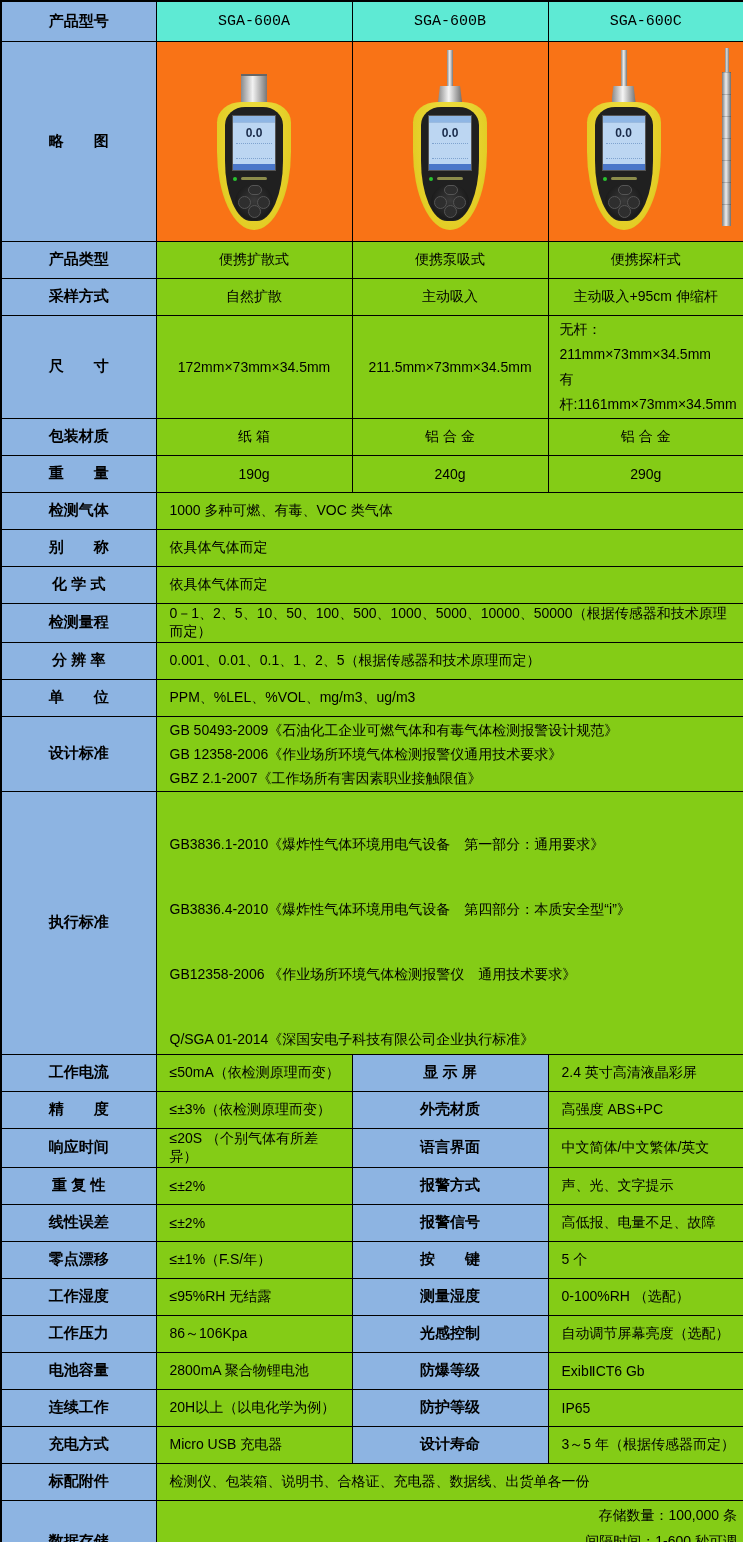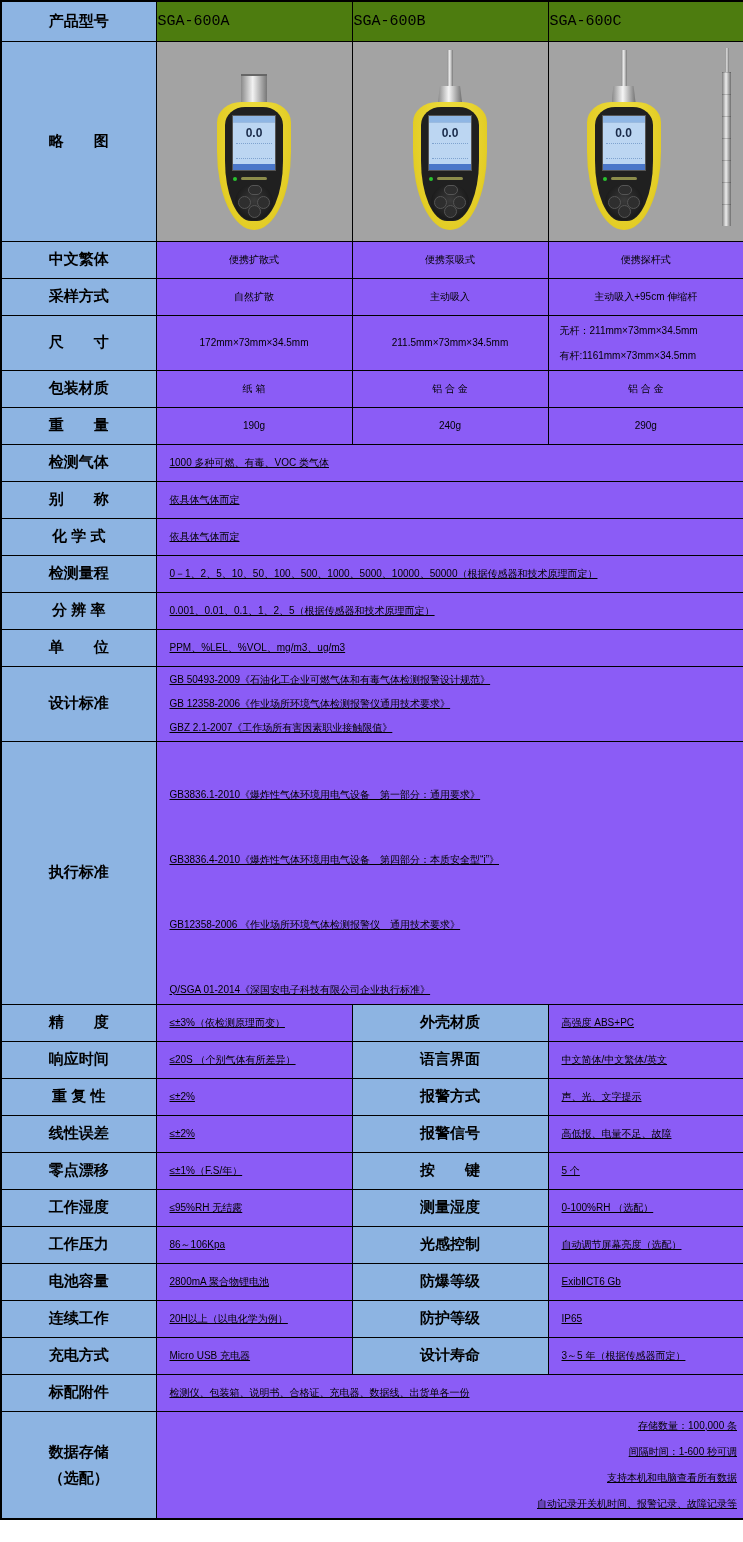--- a/index.html
+++ b/index.html
@@ -3,26 +3,26 @@
 <meta charset="utf-8">
 <style>
   html,body{margin:0;padding:0;background:#fff;}
   body{font-family:"Liberation Sans","DejaVu Sans",sans-serif;color:#000;}
   .wrap{width:743px;}
   table{border-collapse:collapse;table-layout:fixed;width:743px;border:2px solid #000;}
   td{border:1px solid #000;vertical-align:middle;overflow:hidden;}
   
   .lab{background:#8DB4E2;text-align:center;font-weight:bold;font-size:15px;}
   .lab span{white-space:pre-wrap;}
-  .mod{background:#4d7c0f;text-align:left;font-size:15px;font-family:"Liberation Mono","DejaVu Sans Mono",monospace;}
-  .val{background:#8b5cf6;font-size:10px;}
+  .mod{background:#5eead4;text-align:center;font-size:15px;font-family:"Liberation Mono","DejaVu Sans Mono",monospace;}
+  .val{background:#84cc16;font-size:14px;}
   .c{text-align:center;}
-  .l{text-align:left;padding-left:13px;padding-right:6px;text-decoration:underline;}
+  .l{text-align:left;padding-left:13px;padding-right:6px;}
   .val span{white-space:pre-wrap;}
-  .img{background:#a3a3a3;text-align:center;vertical-align:middle;}
+  .img{background:#f97316;text-align:center;vertical-align:middle;}
   .lines div{line-height:24px;}
   .exec .lines div{line-height:27px;margin-top:38px;}
   .disp .lines div{line-height:21px;}
   .store .lines div{line-height:26px;text-align:right;}
   .lab .two{line-height:26px;}
   
   .rh-hdr{height:40px}.rh-img{height:197px}.rh-s{height:37px}.rh-size{height:55px}
   .rh-design{height:74px}.rh-exec{height:110px}.rh-disp{height:47px}.rh-store{height:105px}
   .sz div{line-height:25px;text-align:left;padding-left:10px;}
 
@@ -144,21 +144,21 @@
       </div>
     </div>
     <div class="rod">
       <div class="rod-tip"></div>
       <div class="rod-shaft"></div>
     </div>
   </td>
 </tr>
 
 <tr class="rh-s">
-  <td class="lab"><span>中文繁体</span></td>
+  <td class="lab"><span>产品类型</span></td>
   <td class="val c"><span>便携扩散式</span></td>
   <td class="val c"><span>便携泵吸式</span></td>
   <td class="val c"><span>便携探杆式</span></td>
 </tr>
 <tr class="rh-s">
   <td class="lab"><span>采样方式</span></td>
   <td class="val c"><span>自然扩散</span></td>
   <td class="val c"><span>主动吸入</span></td>
   <td class="val c"><span>主动吸入+95cm 伸缩杆</span></td>
 </tr>
@@ -220,20 +220,26 @@
   <td class="lab"><span>执行标准</span></td>
   <td class="val l lines" colspan="3">
     <div>GB3836.1-2010《爆炸性气体环境用电气设备　第一部分：通用要求》</div>
     <div>GB3836.4-2010《爆炸性气体环境用电气设备　第四部分：本质安全型“i”》</div>
     <div>GB12358-2006 《作业场所环境气体检测报警仪　通用技术要求》</div>
     <div>Q/SGA 01-2014《深国安电子科技有限公司企业执行标准》</div>
   </td>
 </tr>
 
 <tr class="rh-s">
+  <td class="lab"><span>工作电流</span></td>
+  <td class="val l"><span>≤50mA（依检测原理而变）</span></td>
+  <td class="lab"><span>显 示 屏</span></td>
+  <td class="val l"><span>2.4 英寸高清液晶彩屏</span></td>
+</tr>
+<tr class="rh-s">
   <td class="lab"><span>精　　度</span></td>
   <td class="val l"><span>≤±3%（依检测原理而变）</span></td>
   <td class="lab"><span>外壳材质</span></td>
   <td class="val l"><span>高强度 ABS+PC</span></td>
 </tr>
 <tr class="rh-s">
   <td class="lab"><span>响应时间</span></td>
   <td class="val l"><span>≤20S （个别气体有所差异）</span></td>
   <td class="lab"><span>语言界面</span></td>
   <td class="val l"><span>中文简体/中文繁体/英文</span></td>

